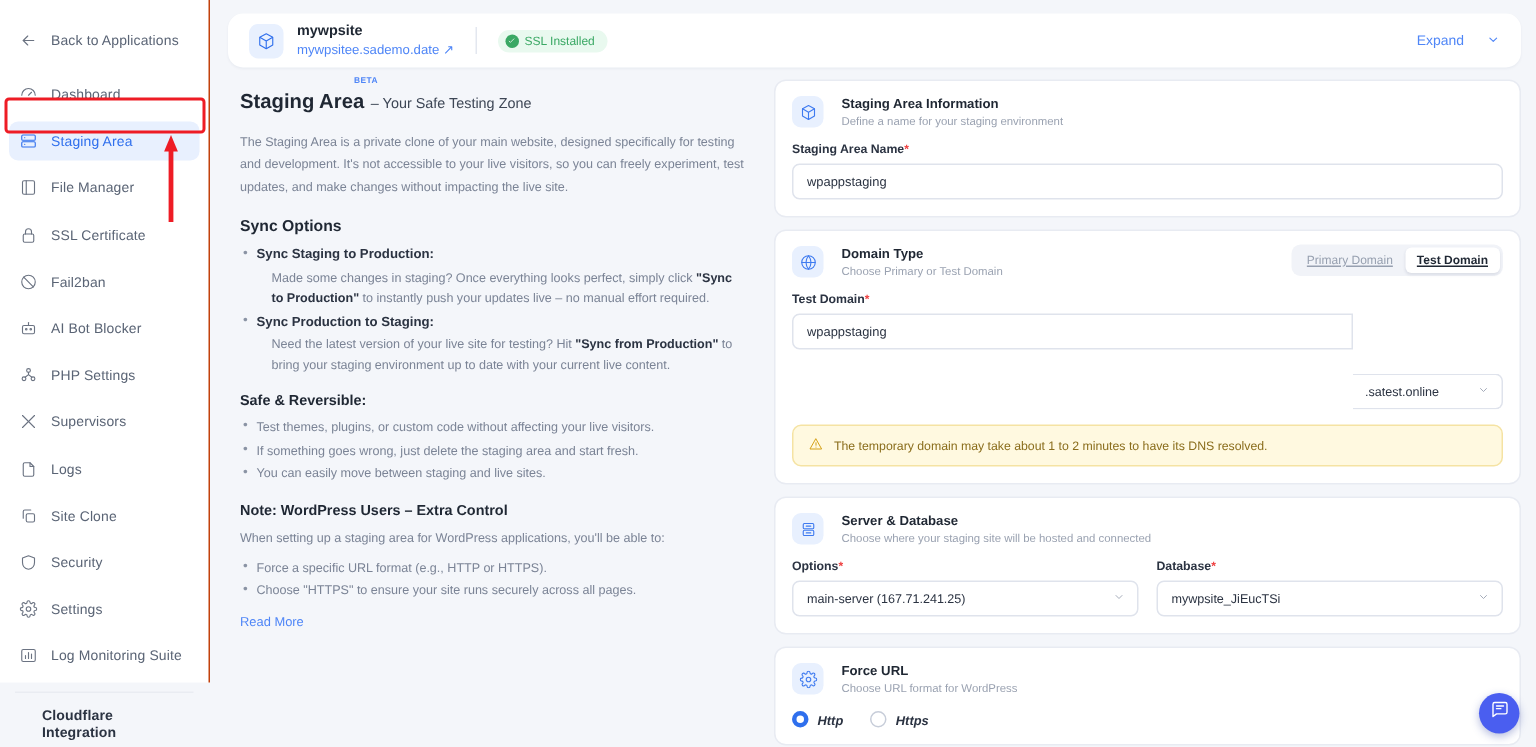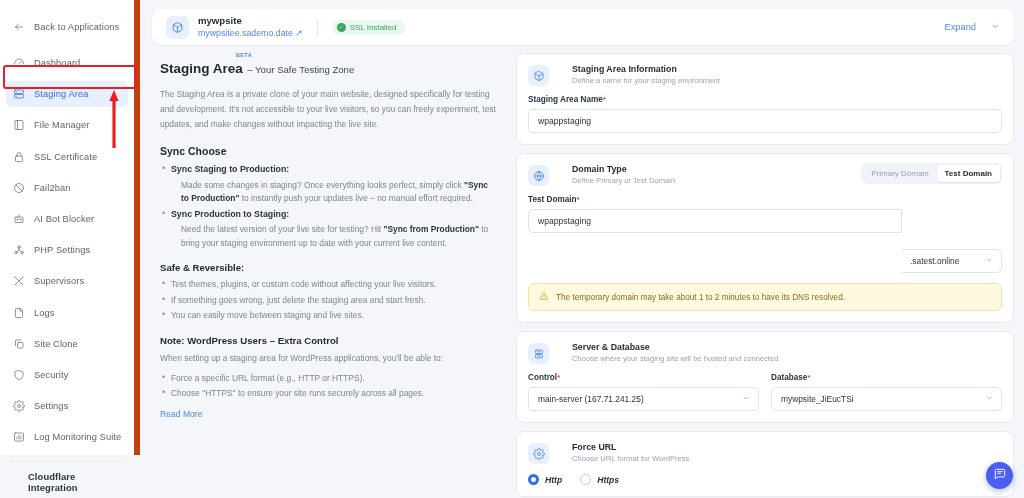--- a/index.html
+++ b/index.html
@@ -8,21 +8,21 @@
     font-family: "Liberation Sans", sans-serif;
     background: #f4f6fa;
     overflow: hidden;
   }
   .app { display: flex; width: 1024px; height: 498px; position: relative; }
 
   
   .sidebar {
     width: 140px; height: 455px;
     background: #ffffff;
-    border-right: 6px solid #c2410c;
+    border-right: 1px solid #c2410c;
     padding: 14px 0 0 0;
     flex: 0 0 140px;
     position: relative;
   }
   .nav-item {
     display: flex; align-items: center; gap: 9px;
     height: 26px;
     margin: 0 6px;
     padding: 0 6px;
     border-radius: 6px;
@@ -104,21 +104,21 @@
   .li-desc b { color: #2b3342; }
   .note-p { font-size: 8.4px; line-height: 14px; color: #7b8496; margin-bottom: 7px; }
   .readmore { color: #4f86f7; font-size: 8.6px; font-weight: 500; margin-top: 6px; display: inline-block; cursor: pointer; }
 
   
   .formcol { flex: 1 1 auto; display: flex; flex-direction: column; gap: 8px; }
   .card {
     background: #fff; border: 1px solid #e8ebf2; border-radius: 8px;
     padding: 9px 11px 11px 11px;
   }
-  .card-head { display: flex; align-items: flex-end; gap: 23px; }
+  .card-head { display: flex; align-items: center; gap: 12px; }
   .card-ico {
     width: 21px; height: 21px; flex: 0 0 21px; border-radius: 6px; background: #e8f0fe;
     display: flex; align-items: center; justify-content: center;
   }
   .card-ico svg { width: 12px; height: 12px; stroke: #3f7bf0; fill: none; stroke-width: 1.5; stroke-linecap: round; stroke-linejoin: round; }
   .card-h-text { display: flex; flex-direction: column; }
   .card-title { font-size: 8.8px; font-weight: bold; color: #1f2733; line-height: 12px; }
   .card-desc { font-size: 7.6px; color: #9aa2b1; line-height: 11px; }
   .field-label { font-size: 8.2px; font-weight: bold; color: #2b3342; margin: 9px 0 5px 0; display: block; }
   .req { color: #ef4444; font-size: 8px; }
@@ -127,21 +127,21 @@
     background: #fff; font-size: 8.6px; color: #2b3342;
     padding: 0 9px; font-family: "Liberation Sans", sans-serif;
     outline: none;
   }
   .input::placeholder { color: #aab1be; }
 
   .seg {
     margin-left: auto; display: flex; background: #f1f3f8; border-radius: 6px; padding: 2px;
     align-self: flex-start;
   }
-  .seg-btn { font-size: 8px; color: #97a0b0; padding: 4px 8px; border-radius: 4px; cursor: pointer; white-space: nowrap; }
+  .seg-btn { font-size: 8px; color: #97a0b0; padding: 4px 8px; border-radius: 4px; cursor: pointer; white-space: nowrap; text-decoration: underline; }
   .seg-btn.on { background: #fff; color: #1f2733; font-weight: bold; box-shadow: 0 1px 2px rgba(25,40,80,.10); }
 
   .combo { display: flex; }
   .combo .input { border-top-right-radius: 0; border-bottom-right-radius: 0; }
   .suffix {
     width: 100px; flex: 0 0 100px; height: 24px; border: 1px solid #dfe3ec; border-left: none;
     border-top-right-radius: 5px; border-bottom-right-radius: 5px; background: #fff;
     display: flex; align-items: center; padding: 0 8px; font-size: 8.4px; color: #2b3342; cursor: pointer; margin-top: 40px;
   }
   .suffix .chev { margin-left: auto; }
@@ -390,21 +390,21 @@
           <span class="h-title">
             <span>Staging Area</span><span class="beta">BETA</span>
           </span>
           <span class="h-sub">
             <span>–</span> <span>Your Safe Testing Zone</span>
           </span>
         </div>
 
         <div class="p-body">The Staging Area is a private clone of your main website, designed specifically for testing and development. It's not accessible to your live visitors, so you can freely experiment, test updates, and make changes without impacting the live site.</div>
 
-        <div class="h2">Sync Choose</div>
+        <div class="h2">Sync Options</div>
         <ul class="bullets">
           <li>
             <span class="li-head">Sync Staging to Production:</span>
             <span class="li-desc"><span>Made some changes in staging? Once everything looks perfect, simply click </span><b>"Sync to Production"</b><span> to instantly push your updates live – no manual effort required.</span></span>
           </li>
           <li>
             <span class="li-head">Sync Production to Staging:</span>
             <span class="li-desc"><span>Need the latest version of your live site for testing? Hit </span><b>"Sync from Production"</b><span> to bring your staging environment up to date with your current live content.</span></span>
           </li>
         </ul>
@@ -450,21 +450,21 @@
           <div class="card-head">
             <span class="card-ico">
               <svg viewBox="0 0 24 24">
                   <circle cx="12" cy="12" r="9"></circle>
                   <path d="M3 12h18"></path>
                   <path d="M12 3a14 14 0 0 1 0 18 14 14 0 0 1 0-18"></path>
                 </svg>
             </span>
             <span class="card-h-text">
               <span class="card-title">Domain Type</span>
-              <span class="card-desc">Define Primary or Test Domain</span>
+              <span class="card-desc">Choose Primary or Test Domain</span>
             </span>
             <span class="seg">
               <span class="seg-btn">Primary Domain</span>
               <span class="seg-btn on">Test Domain</span>
             </span>
           </div>
           <label class="field-label">
             <span>Test Domain</span><span class="req">*</span>
           </label>
           <div class="combo">
@@ -495,21 +495,21 @@
                 </svg>
             </span>
             <span class="card-h-text">
               <span class="card-title">Server &amp; Database</span>
               <span class="card-desc">Choose where your staging site will be hosted and connected</span>
             </span>
           </div>
           <div class="two-col">
             <div>
               <label class="field-label">
-                <span>Control</span><span class="req">*</span>
+                <span>Options</span><span class="req">*</span>
               </label>
               <div class="select">
                 <span>main-server (167.71.241.25)</span>
                 <span class="chev"><svg viewBox="0 0 24 24">
                       <path d="M6 9l6 6 6-6"></path>
                     </svg></span>
               </div>
             </div>
             <div>
               <label class="field-label">

